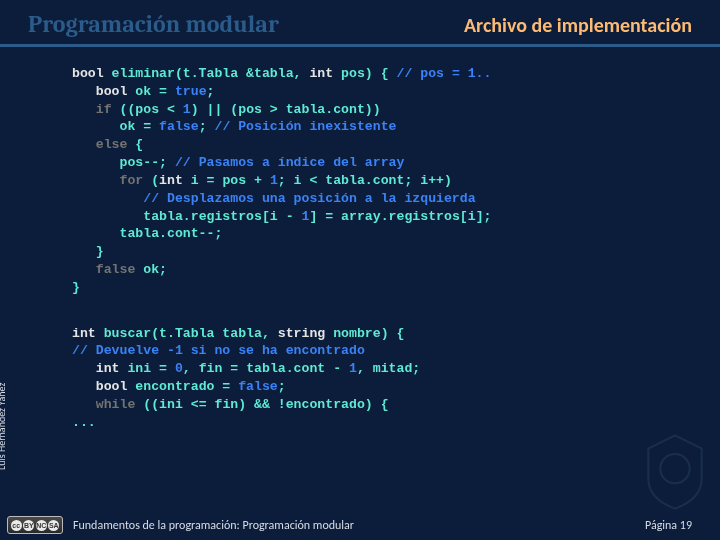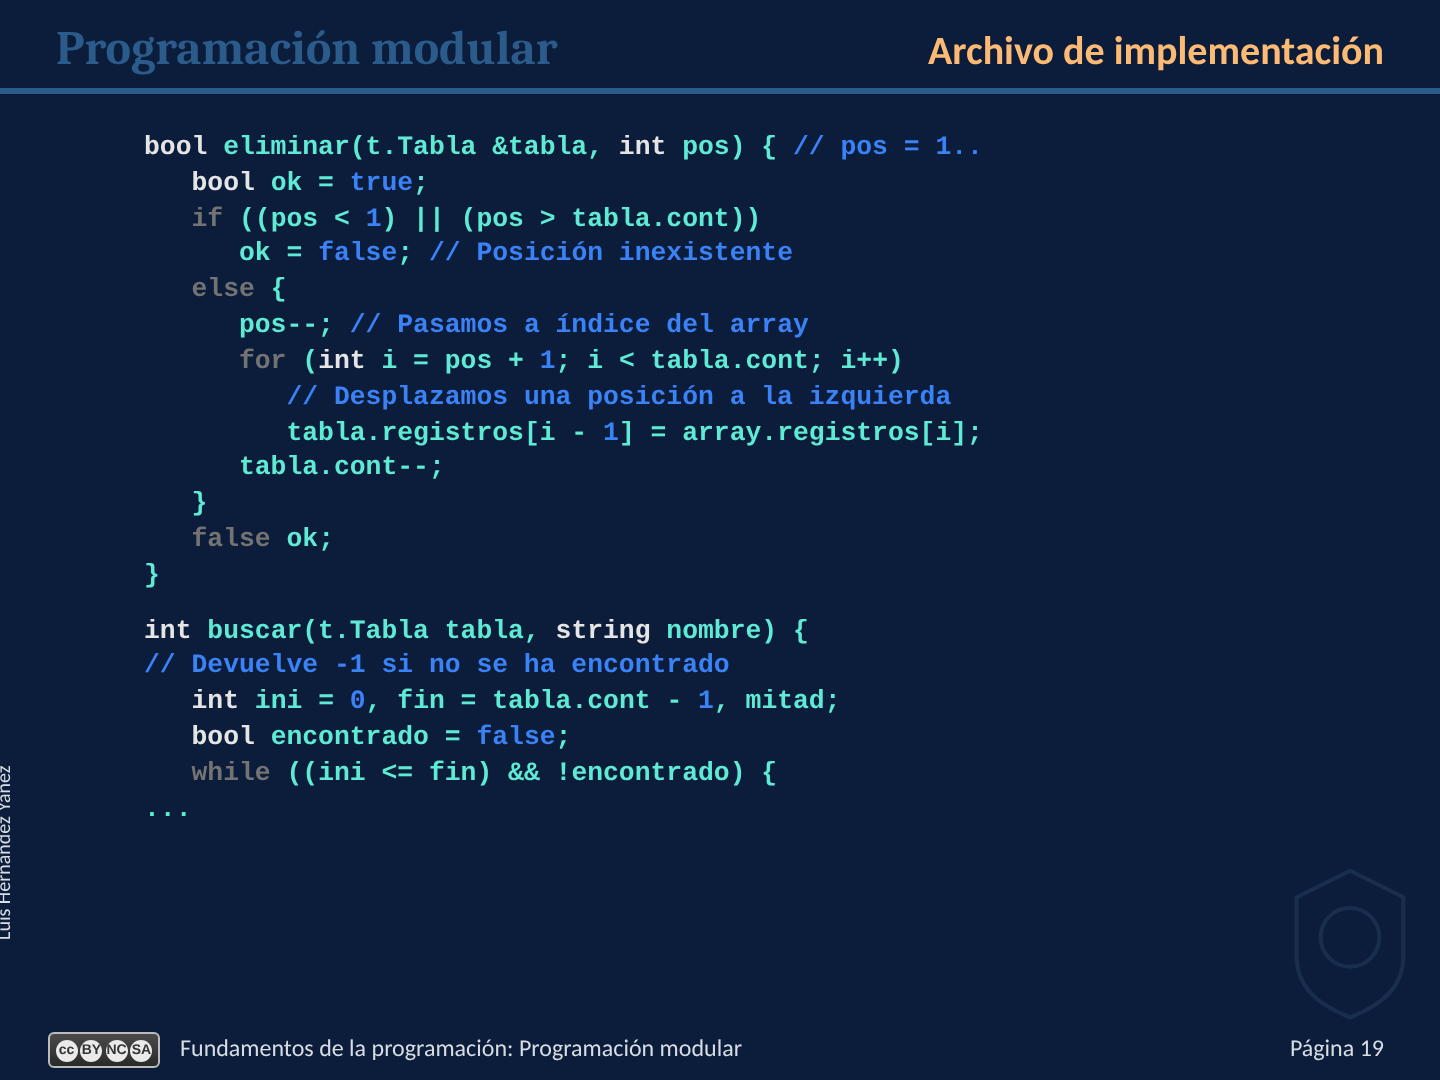--- a/index.html
+++ b/index.html
@@ -61,21 +61,21 @@
     opacity: 0.18;
   }
   .watermark svg { width: 100%; height: 100%; }
   .footer {
     position: absolute;
     left: 0; right: 0; bottom: 0;
     height: 30px;
     display: flex;
     align-items: center;
     justify-content: space-between;
-    padding: 0 28px 0 24px;
+    padding: 0 28px 0 7px;
     font-family: Calibri, Arial, sans-serif;
     font-size: 12px;
     color: #d8dce4;
   }
   .footer-left { display: flex; align-items: center; gap: 10px; }
   .cc-badge {
     width: 56px; height: 18px;
     border: 1px solid #bbb;
     border-radius: 3px;
     background: linear-gradient(#4a4a4a,#2a2a2a);
@@ -106,21 +106,21 @@
    <span class="k-kw">else</span><span class="k-id"> {</span>
       <span class="k-id">pos--; </span><span class="k-cmt">// Pasamos a índice del array</span>
       <span class="k-kw">for</span><span class="k-id"> (</span><span class="k-type">int</span><span class="k-id"> i = pos + </span><span class="k-val">1</span><span class="k-id">; i &lt; tabla.cont; i++)</span>
          <span class="k-cmt">// Desplazamos una posición a la izquierda</span>
          <span class="k-id">tabla.registros[i - </span><span class="k-val">1</span><span class="k-id">] = array.registros[i];</span>
       <span class="k-id">tabla.cont--;</span>
    <span class="k-id">}</span>
    <span class="k-kw">false</span><span class="k-id"> ok;</span>
 <span class="k-id">}</span>
 </pre>
-<pre style="margin-top:10px"><span class="k-type">int</span><span class="k-id"> buscar(t.Tabla tabla, </span><span class="k-type">string</span><span class="k-id"> nombre) {</span>
+<pre style="margin-top:28px"><span class="k-type">int</span><span class="k-id"> buscar(t.Tabla tabla, </span><span class="k-type">string</span><span class="k-id"> nombre) {</span>
 <span class="k-cmt">// Devuelve -1 si no se ha encontrado</span>
    <span class="k-type">int</span><span class="k-id"> ini = </span><span class="k-val">0</span><span class="k-id">, fin = tabla.cont - </span><span class="k-val">1</span><span class="k-id">, mitad;</span>
    <span class="k-type">bool</span><span class="k-id"> encontrado = </span><span class="k-val">false</span><span class="k-id">;</span>
    <span class="k-kw">while</span><span class="k-id"> ((ini &lt;= fin) &amp;&amp; !encontrado) {</span>
 <span class="k-id">...</span>
 </pre>
 </div>
 
 <div class="author">Luis Hernández Yáñez</div>
 

